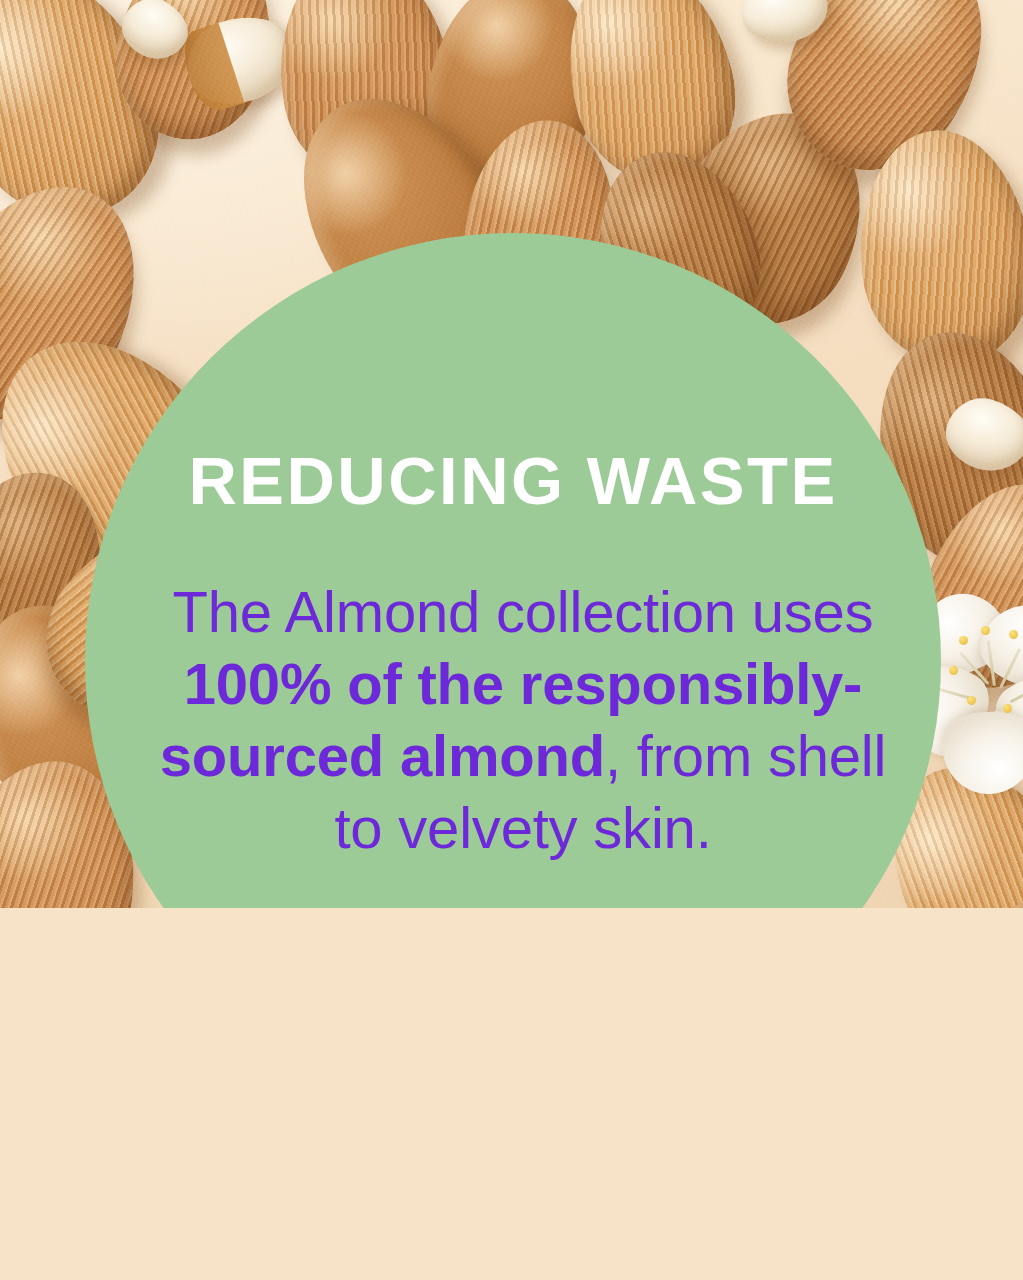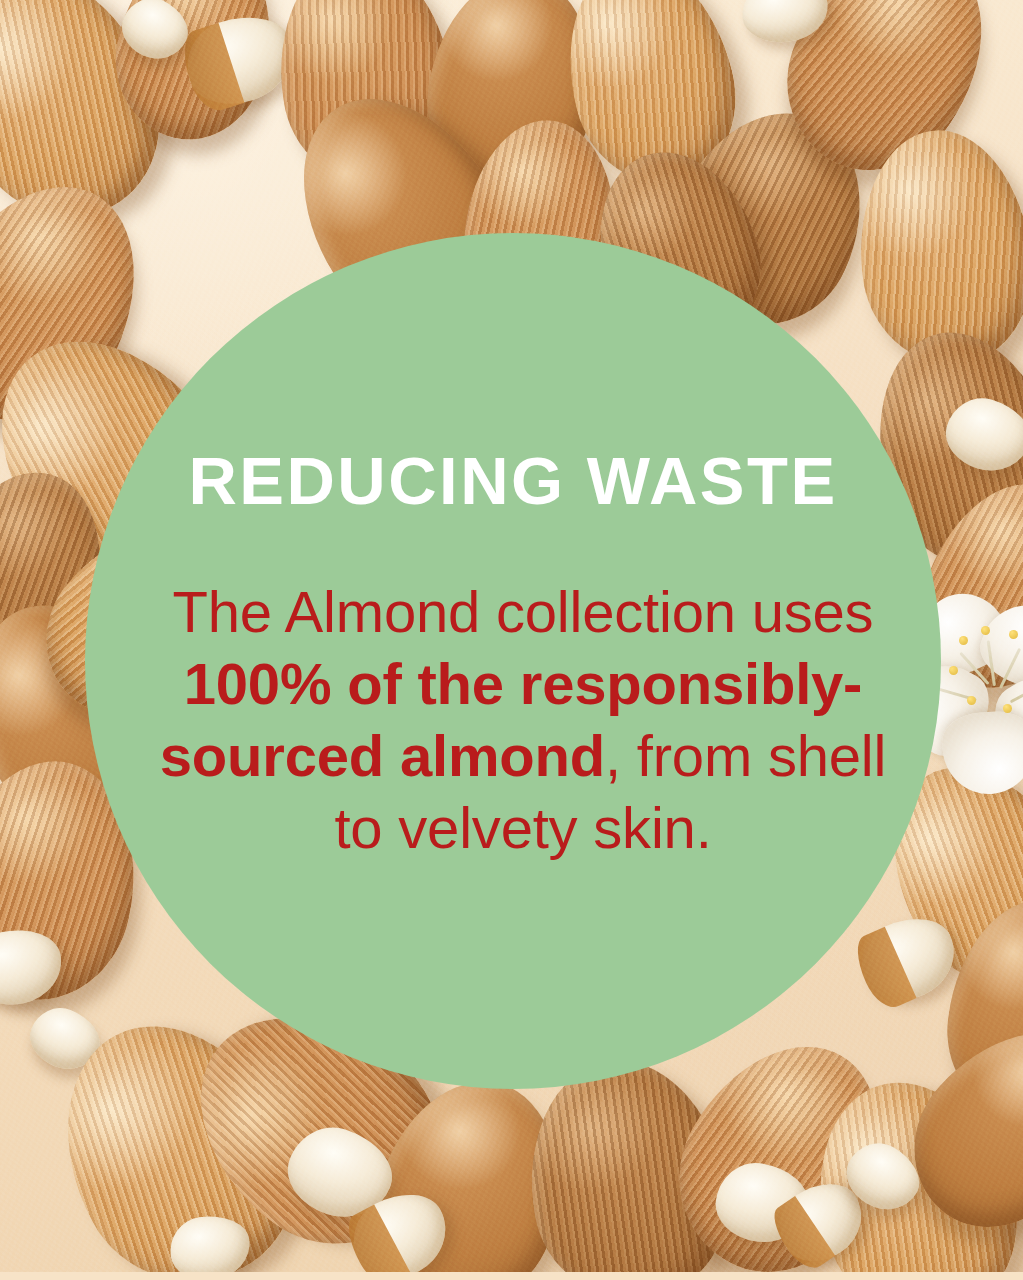--- a/index.html
+++ b/index.html
@@ -7,21 +7,21 @@
 
   html, body {
     width:1023px; height:1280px;
     overflow:hidden;
     background:#f7e3c7;
     font-family:"Liberation Sans", sans-serif;
   }
 
   #stage {
     position:relative;
-    width:1023px; height:1272px;
+    width:1023px; height:908px;
     overflow:hidden;
     background:#f6e0c3;
   }
 
   
   #photo {
     position:absolute; inset:0;
     background:
       radial-gradient(ellipse 60% 45% at 18% 8%,  rgba(255,248,236,.55), rgba(255,248,236,0) 70%),
       radial-gradient(ellipse 70% 55% at 85% 92%, rgba(240,214,184,.45), rgba(240,214,184,0) 72%),
@@ -132,21 +132,21 @@
     color:#ffffff;
     font-size:67px;
     font-weight:700;
     letter-spacing:2.5px;
     line-height:1;
     margin-bottom:62px;
     white-space:nowrap;
   }
 
   #bodycopy {
-    color:#b91c1c;
+    color:#6d28d9;
     font-size:58px;
     font-weight:400;
     line-height:72px;
     letter-spacing:-.2px;
     width:740px;
     margin:12px auto;
   }
   #bodycopy b { font-weight:700; }
 </style>
 </head>

